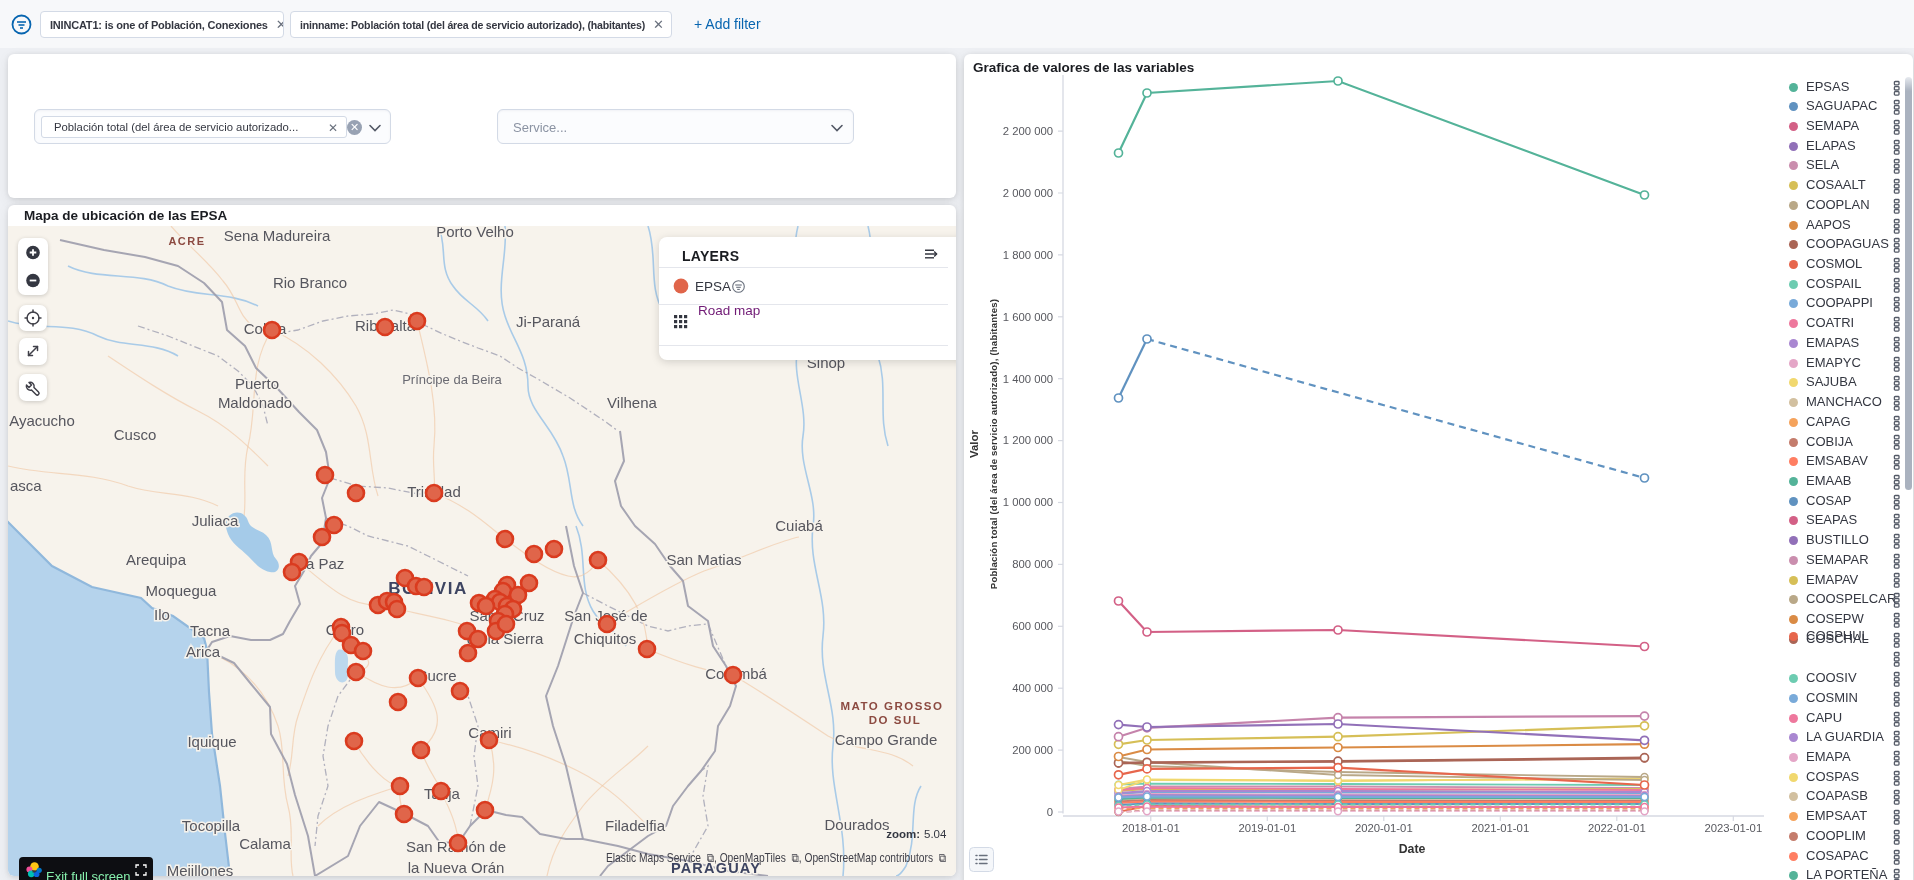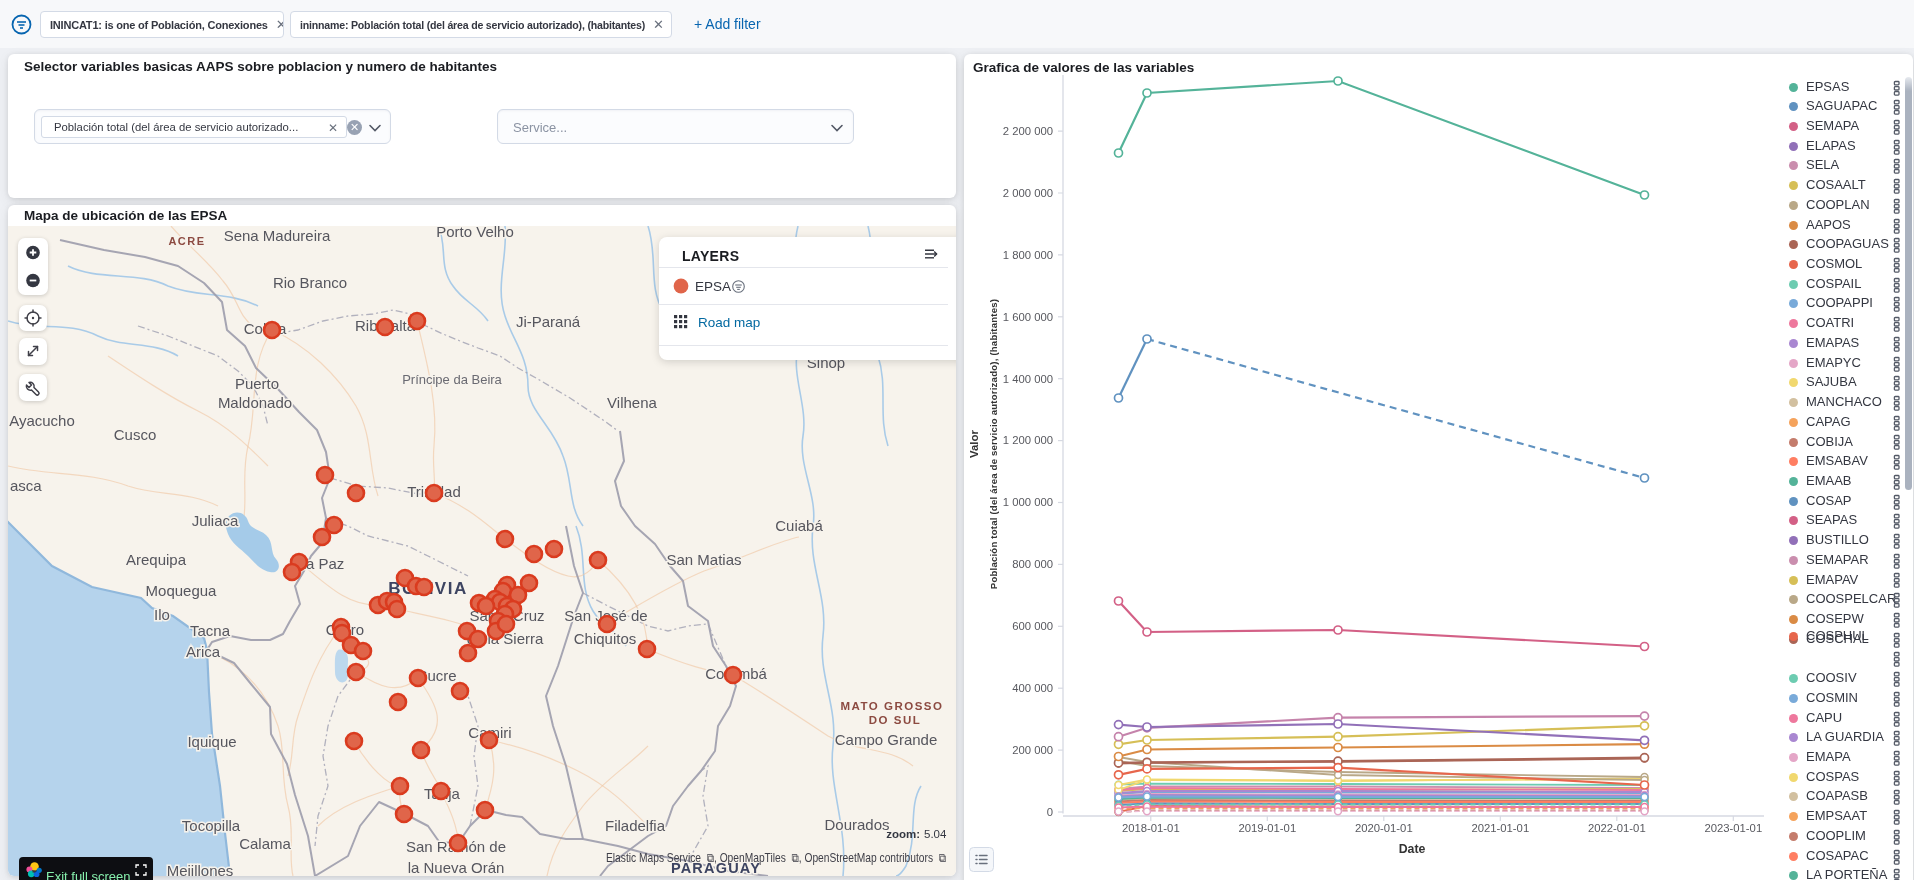--- a/index.html
+++ b/index.html
@@ -36,21 +36,20 @@
     <line x1="6" y1="8" x2="15" y2="8" stroke="#0765b0" stroke-width="1.6"></line>
     <line x1="7.5" y1="11" x2="13.5" y2="11" stroke="#0765b0" stroke-width="1.6"></line>
     <line x1="9" y1="14" x2="12" y2="14" stroke="#0765b0" stroke-width="1.6"></line>
   </svg>
   <div class="pill" style="left:40px; width:244px;">ININCAT1: is one of Población, Conexiones<span class="x">✕</span></div>
   <div class="pill" style="left:290px; width:382px; font-size:10.6px;text-align:right;">ininname: Población total (del área de servicio autorizado), (habitantes)<span class="x">✕</span></div>
   <div class="addfilter">+ Add filter</div>
 </div>
 
 <div class="panel" id="panel1">
-  <div class="ptitle">Selector variables basicas AAPS sobre poblacion y numero de habitantes</div>
   <div class="formlabel" style="left:26px; top:37px;">Variable</div>
   <div class="combo" style="left:26px; top:55px; width:357px; height:35px;">
     <div class="vpill">Población total (del área de servicio autorizado...<span class="x">✕</span></div>
     <div class="clearbtn" style="left:312px; top:10px;">✕</div>
     <svg style="position:absolute; left:333px; top:11px;" width="14" height="14" viewBox="0 0 14 14">
         <path d="M2 4.5 L7 9.5 L12 4.5" fill="none" stroke="#535966" stroke-width="1.6" stroke-linecap="round"></path>
       </svg>
   </div>
   <div class="formlabel" style="left:494px; top:37px;">EPSA</div>
   <div class="combo" style="left:489px; top:55px; width:357px; height:35px; background:#fbfcfe;">
@@ -291,21 +290,21 @@
             <rect x="6" y="1" width="3.2" height="3.2"></rect>
             <rect x="11" y="1" width="3.2" height="3.2"></rect>
             <rect x="1" y="6" width="3.2" height="3.2"></rect>
             <rect x="6" y="6" width="3.2" height="3.2"></rect>
             <rect x="11" y="6" width="3.2" height="3.2"></rect>
             <rect x="1" y="11" width="3.2" height="3.2"></rect>
             <rect x="6" y="11" width="3.2" height="3.2"></rect>
             <rect x="11" y="11" width="3.2" height="3.2"></rect>
           </g>
  </svg>
- <div style="position:absolute;left:39px;top:78px;font-size:13.5px;color:#0369a1">Road map</div>
+ <div style="position:absolute;left:39px;top:66px;font-size:13.5px;color:#701a75">Road map</div>
  <div style="position:absolute;left:0;top:108px;width:289px;height:1px;background:#e4e6ec"></div>
 </div>
 </div>
 </div>
 
 <div class="panel" id="panel3">
   <div class="ptitle">Grafica de valores de las variables</div>
   <svg width="949" height="822" viewBox="0 0 949 822" style="position:absolute;left:0;top:0;display:block">
 <line x1="99" y1="21" x2="99" y2="759.5" stroke="#d6d9e2" stroke-width="1.3"></line>
 <line x1="99" y1="762" x2="800" y2="762" stroke="#d6d9e2" stroke-width="1.3"></line>

